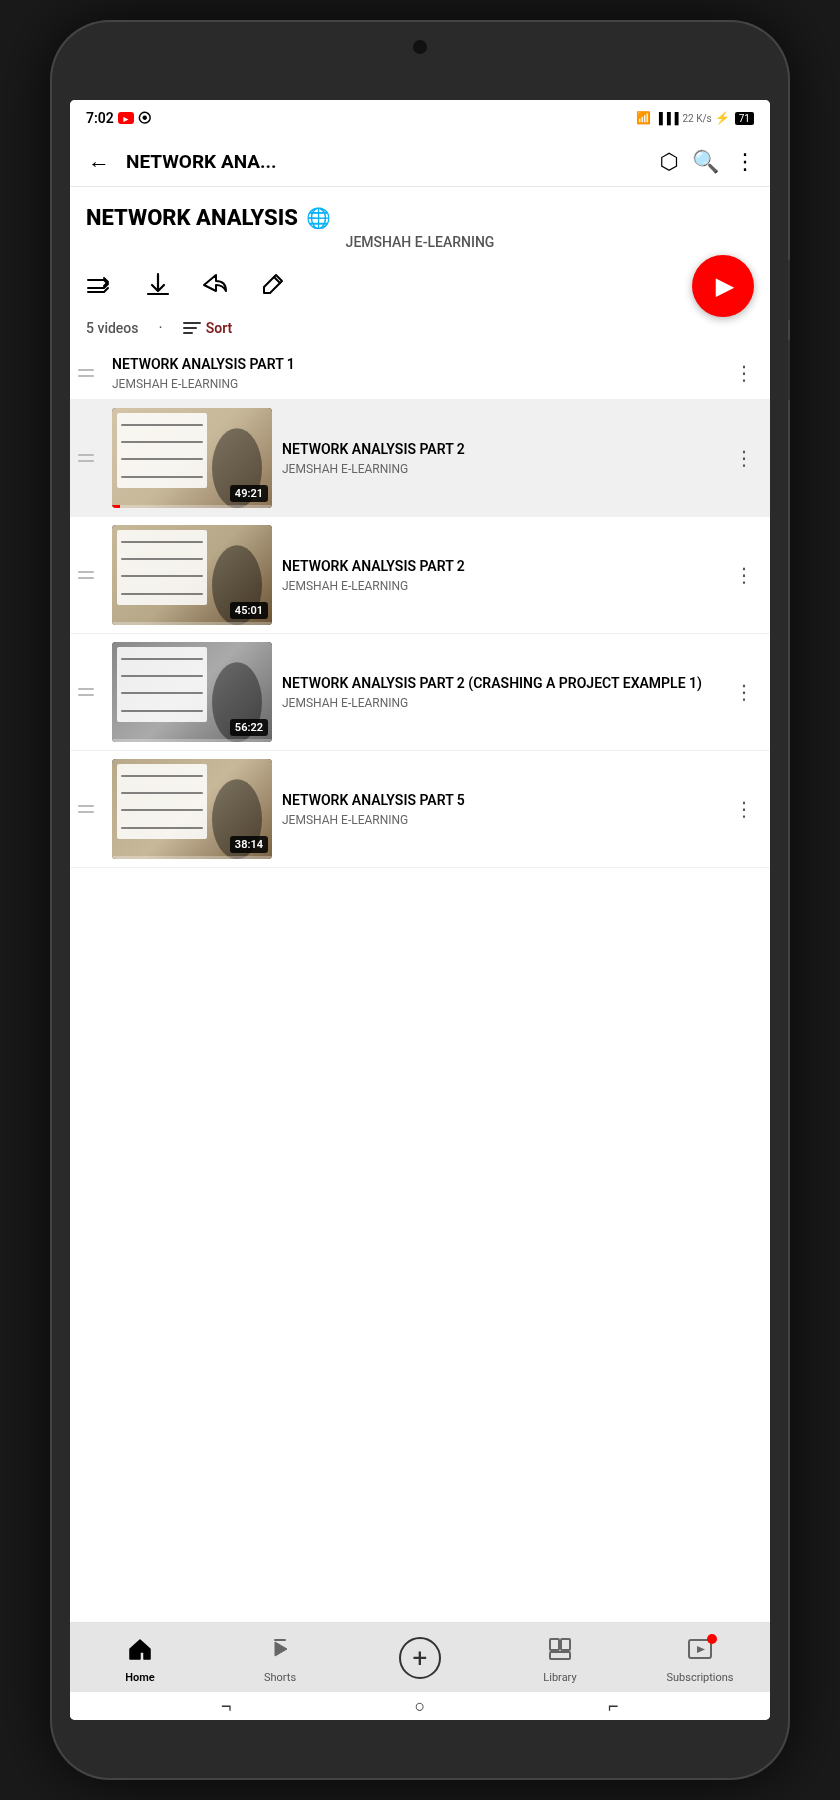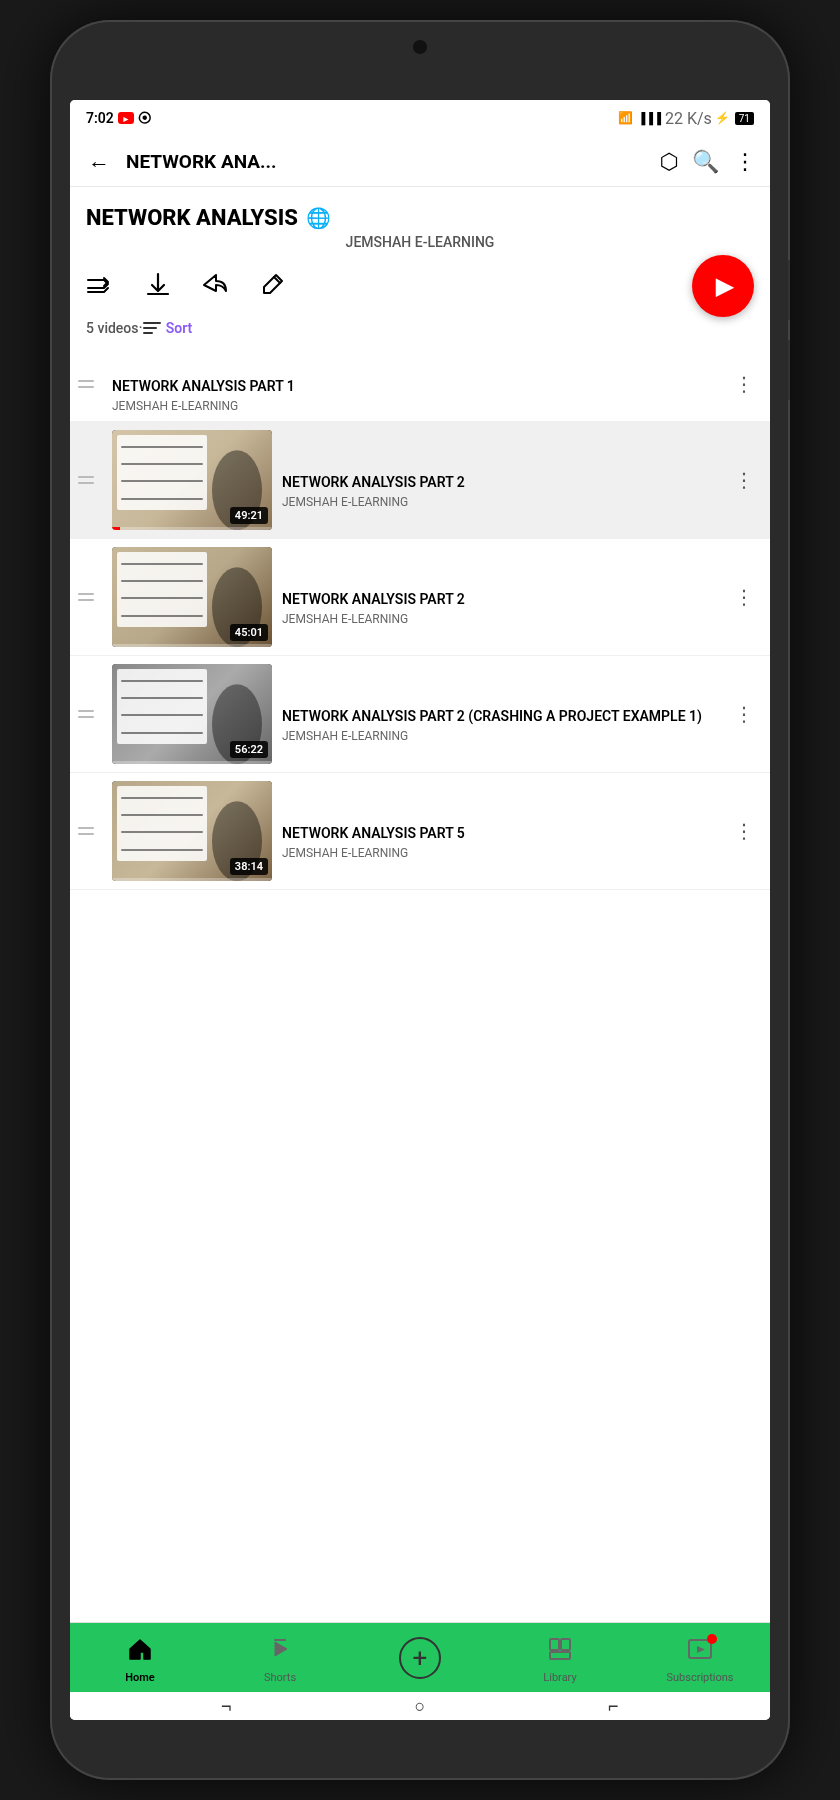--- a/index.html
+++ b/index.html
@@ -181,37 +181,37 @@
       content: '▶';
       color: white;
       font-size: 24px;
       margin-left: 4px;
     }
     
     .sort-row {
       padding: 4px 16px 10px 16px;
       display: flex;
       align-items: center;
-      gap: 0;
+      gap: 20px;
       flex-shrink: 0;
     }
     .video-count {
       font-size: 14px;
       color: #555;
       font-weight: 500;
     }
     .dot {
       color: #555;
     }
     .sort-btn {
       display: flex;
       align-items: center;
       gap: 5px;
       font-size: 14px;
-      color: #8b5cf6;
+      color: #7f1d1d;
       font-weight: 600;
       cursor: pointer;
       text-align: center;
     }
     .sort-lines {
       display: flex;
       flex-direction: column;
       gap: 3px;
     }
     .sort-line {
@@ -330,21 +330,20 @@
       background: rgba(255,255,255,0.3);
     }
     .progress-bar-fill {
       height: 100%;
       background: #ff0000;
       border-radius: 0 0 0 4px;
     }
     .video-info {
       flex: 1;
       padding-right: 4px;
-      margin-top: 22px;
     }
     .video-title {
       font-size: 14px;
       font-weight: 600;
       color: #000;
       line-height: 1.3;
       margin-bottom: 4px;
     }
     .video-channel {
       font-size: 12px;
@@ -352,21 +351,21 @@
     }
     .more-btn {
       font-size: 20px;
       color: #555;
       cursor: pointer;
       padding: 4px 8px;
       flex-shrink: 0;
     }
     
     .bottom-nav {
-      background: #22c55e;
+      background: #e5e5e5;
       border-top: 1px solid #e0e0e0;
       display: flex;
       align-items: center;
       justify-content: space-around;
       padding: 8px 0 4px 0;
       flex-shrink: 0;
       height: 70px;
     }
     .nav-item {
       display: flex;
@@ -450,21 +449,21 @@
 
     <div class="status-bar">
       <div class="status-time">
         <span>7:02</span>
         <span class="yt-icon"></span>
         <span style="font-size:14px;">⦿</span>
       </div>
       <div class="status-icons">
         <span class="wifi-icon">📶</span>
         <span style="font-size:11px;color:#000;">▐▐▐</span>
-        <span style="font-size:16px;color:#666;">22 K/s</span>
+        <span style="font-size:10px;color:#666;">22 K/s</span>
         <span style="font-size:12px;">⚡</span>
         <span class="battery-box">71</span>
       </div>
     </div>
 
     <div class="top-bar">
       <span class="back-btn">←</span>
       <span class="top-title">NETWORK ANA...</span>
       <div class="top-icons">
         <span class="top-icon" title="Cast">⬡</span>

